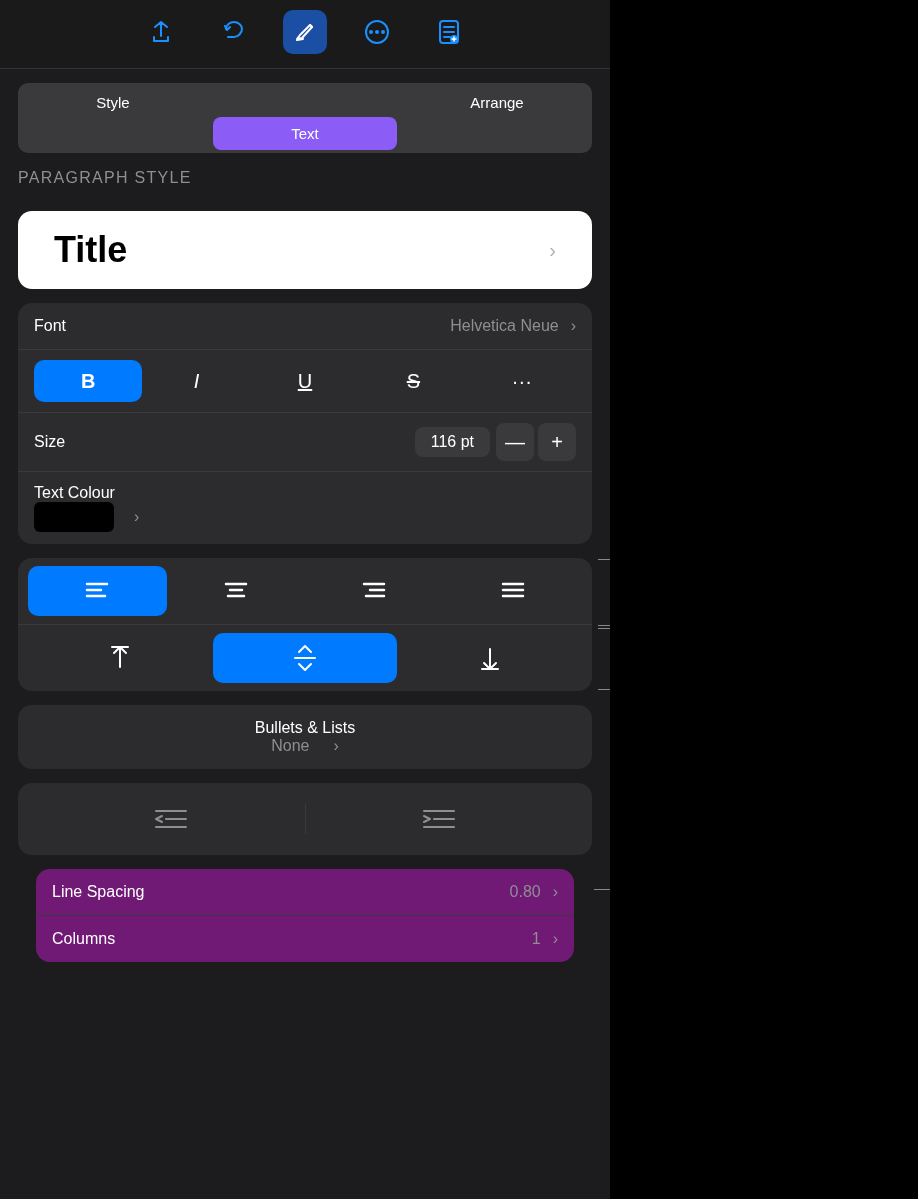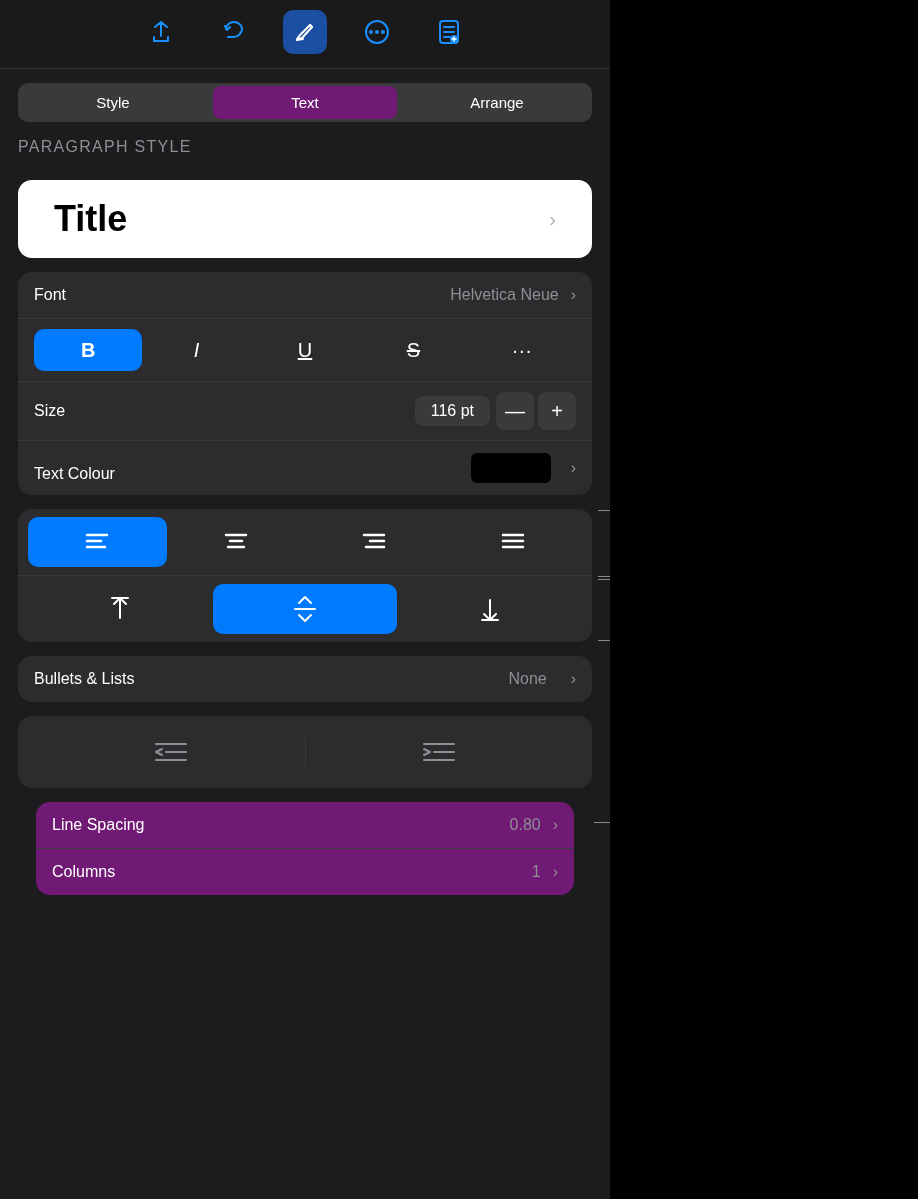--- a/index.html
+++ b/index.html
@@ -59,21 +59,22 @@
     .tab {
       flex: 1;
       text-align: center;
       padding: 8px 0;
       border-radius: 8px;
       font-size: 15px;
       color: #fff;
       cursor: pointer;
     }
     .tab.active {
-      background: #701a75;
+      background: #8b5cf6;
+      margin-top: 31px;
     }
     
     .section-label {
       font-size: 16px;
       color: #8e8e93;
       letter-spacing: 0.08em;
       text-transform: uppercase;
       padding: 6px 18px 8px;
     }
     
@@ -181,23 +182,24 @@
       align-items: center;
       justify-content: center;
       font-size: 20px;
       color: #fff;
       cursor: pointer;
       margin-left: 4px;
     }
     
     .colour-row {
       display: flex;
-      align-items: flex-end;
+      align-items: flex-start;
       padding: 12px 16px;
       cursor: pointer;
+      flex-direction: column;
     }
     .colour-label {
       font-size: 16px;
       color: #fff;
       flex: 1;
     }
     .colour-swatch {
       width: 80px;
       height: 30px;
       background: #000;
@@ -242,20 +244,21 @@
     
     .bullets-row {
       background: #2c2c2e;
       border-radius: 14px;
       margin: 0 18px 14px;
       display: flex;
       align-items: center;
       justify-content: space-between;
       padding: 14px 16px;
       cursor: pointer;
+      flex-direction: column;
     }
     .bullets-label {
       font-size: 16px;
       color: #fff;
     }
     .bullets-value {
       font-size: 16px;
       color: #8e8e93;
       display: flex;
       align-items: center;

